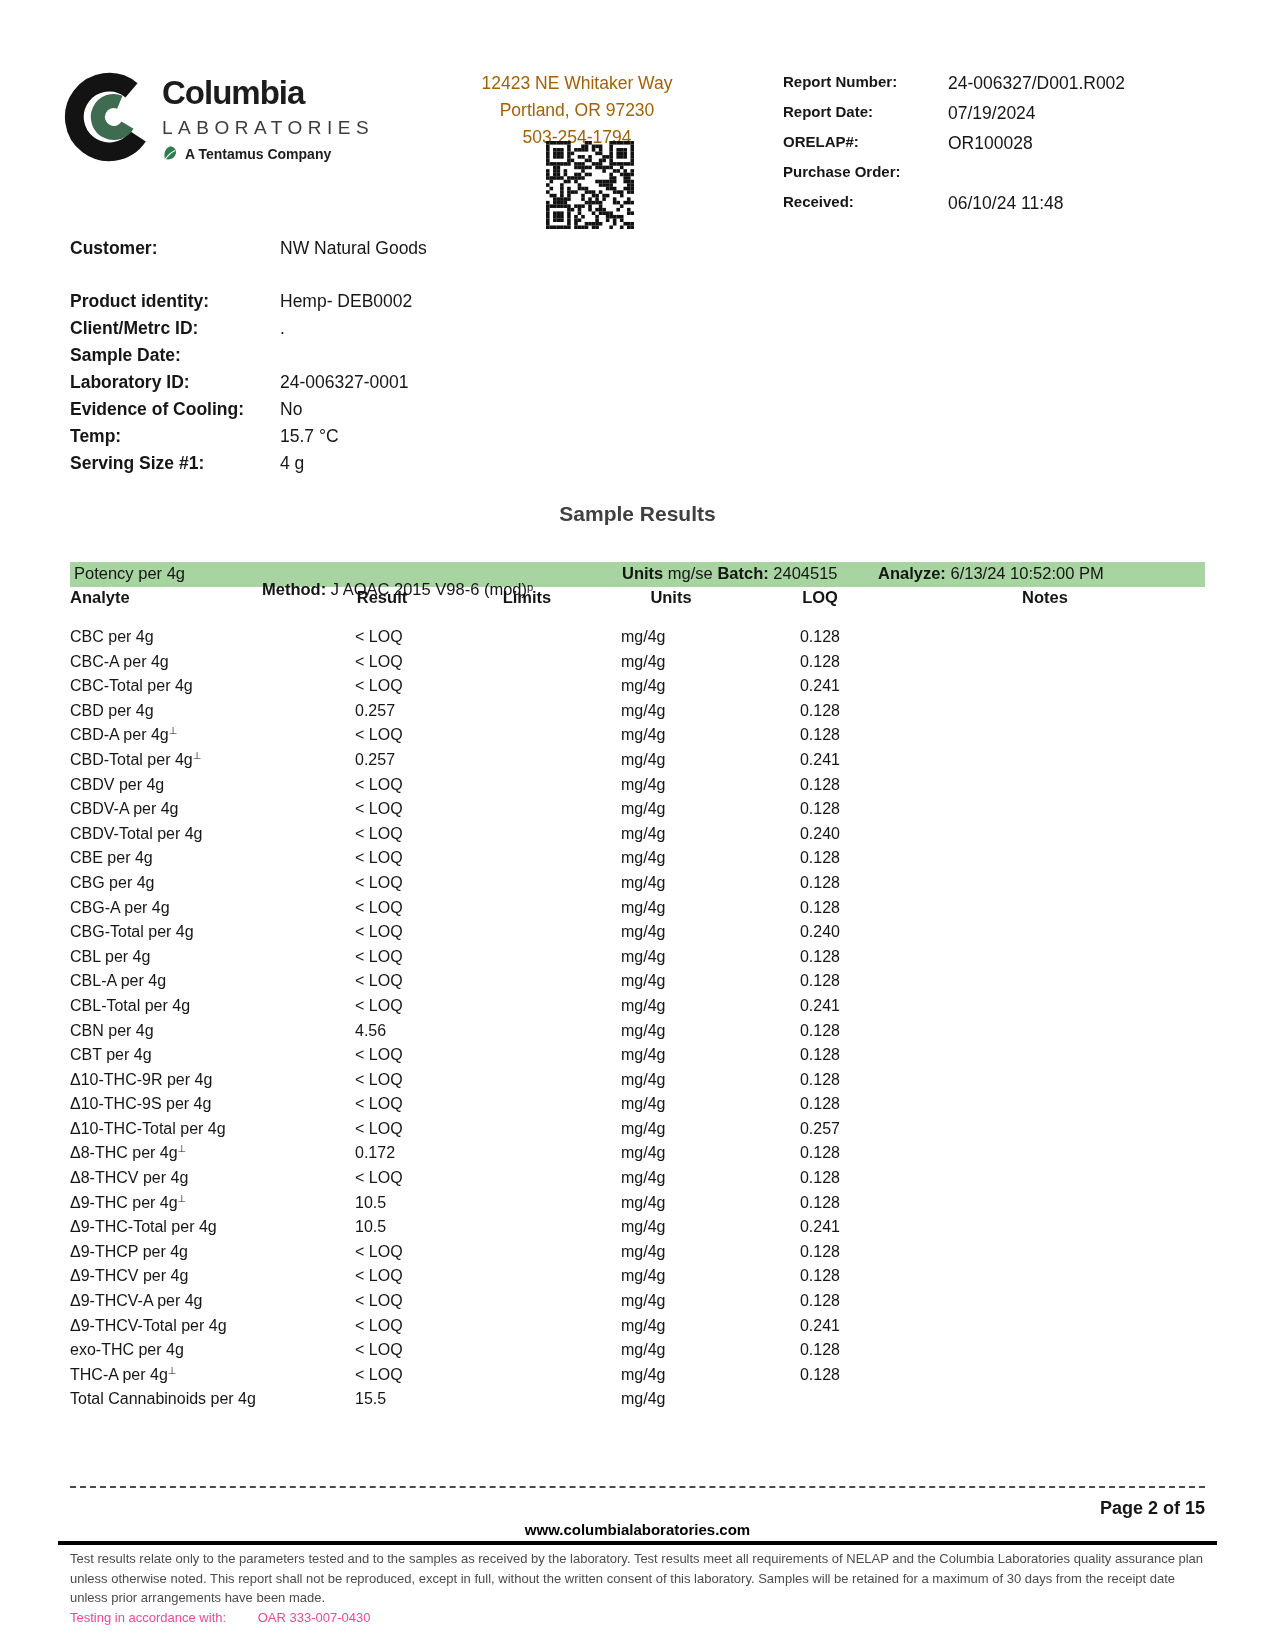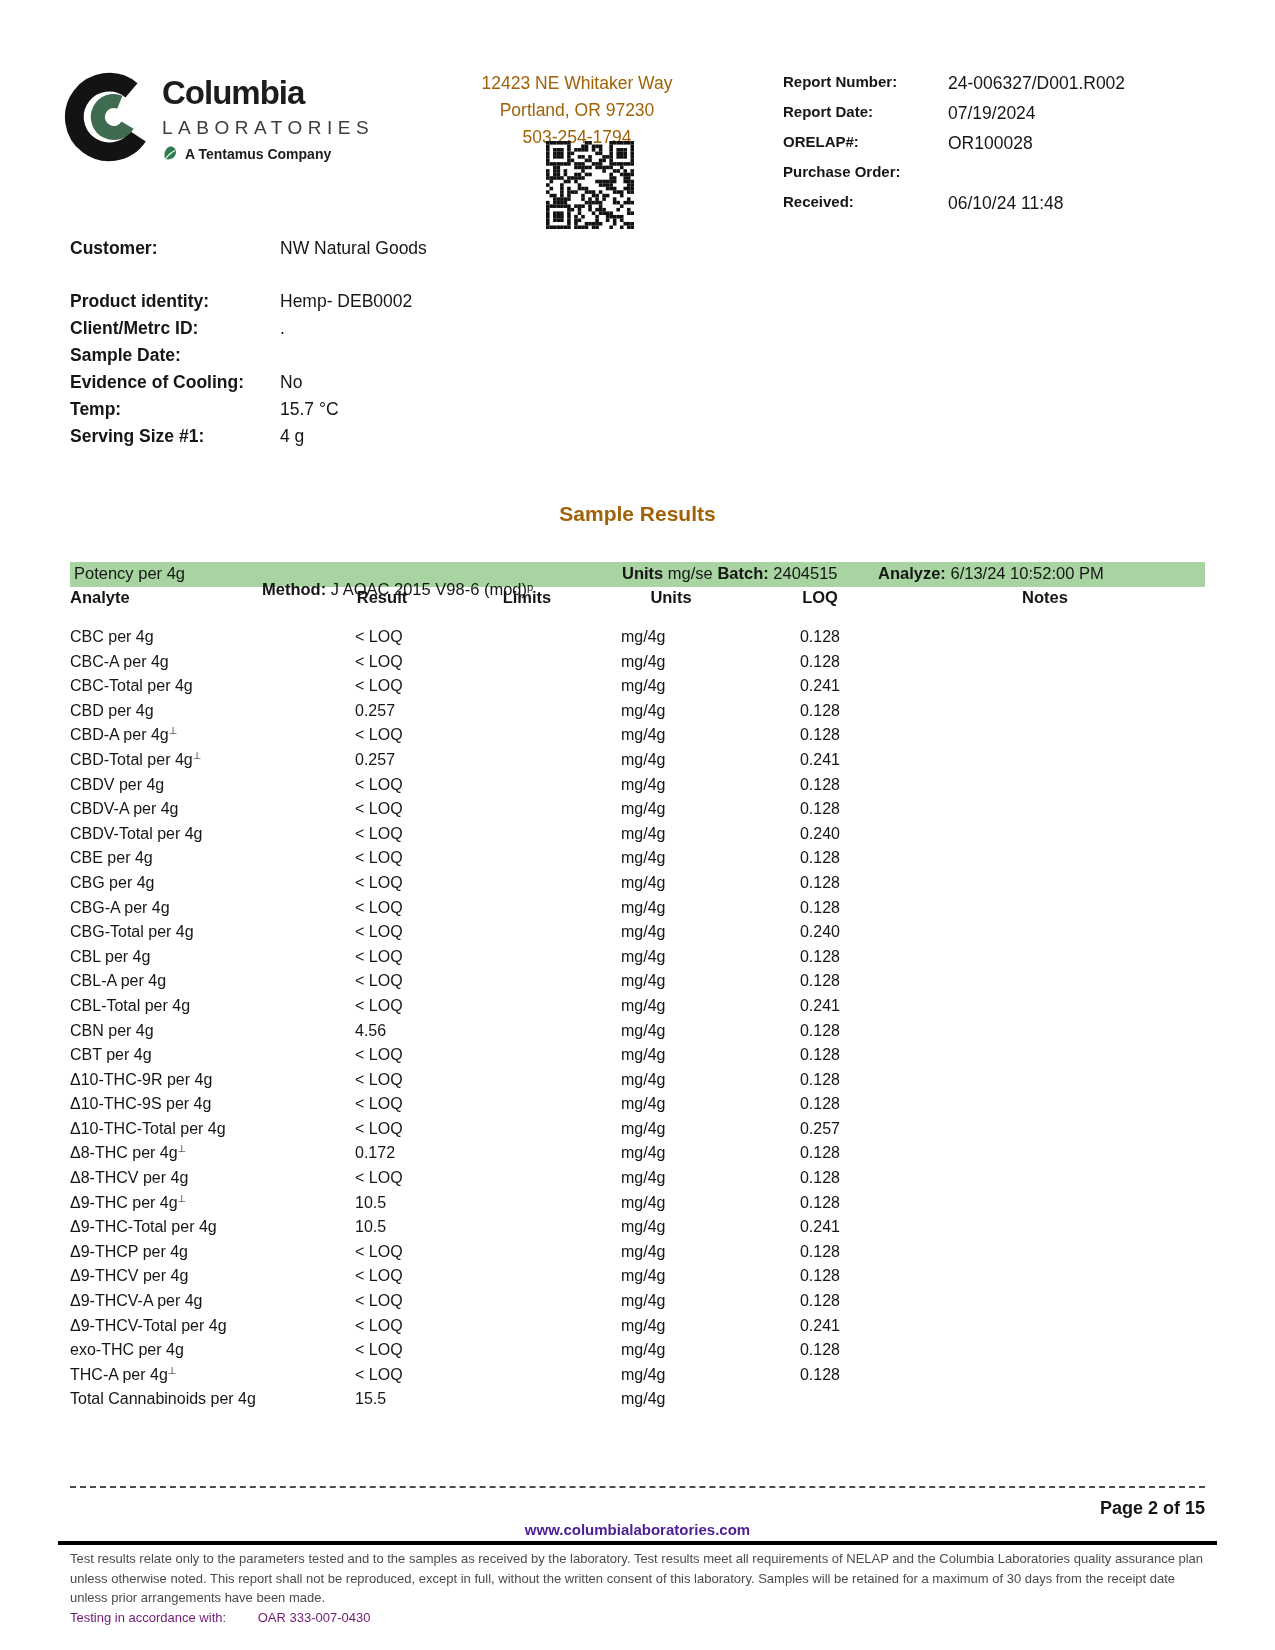--- a/index.html
+++ b/index.html
@@ -30,21 +30,21 @@
   .customer-row .kv-label{width:210px;font-weight:bold;font-size:17.5px;}
   .customer-row .kv-value{font-size:17.5px;}
 
   .sample-info{position:absolute;left:70px;top:291px;}
   .sample-info .kv-row{display:flex;height:27px;}
   .sample-info .kv-label{width:210px;font-weight:bold;font-size:17.5px;}
   .sample-info .kv-value{font-size:17.5px;}
 
   
   .section-title{position:absolute;left:0;top:502px;width:1275px;text-align:center;
-                 font-size:21px;font-weight:bold;color:#a16207;}
+                 font-size:21px;font-weight:bold;color:#404040;}
 
   .green-bar{position:absolute;left:70px;top:562px;width:1135px;height:25px;
              background:#a7d4a0;font-size:16.5px;}
   .green-bar .bar-item{position:absolute;top:2px;white-space:nowrap;}
   .green-bar b{font-weight:bold;}
   .bi-1{left:4px;}
   .bi-2{left:192px;margin-top:16px;}
   .bi-3{left:552px;}
   .bi-4{left:808px;}
 
@@ -65,25 +65,25 @@
   .c-limits{left:477px;width:100px;text-align:center;}
   .c-units{left:621px;width:100px;text-align:left;}
   .c-loq{left:770px;width:100px;text-align:center;}
   .c-notes{left:980px;width:130px;text-align:center;}
   sup{font-size:62%;line-height:0;}
 
   
   .dash-line{position:absolute;left:70px;top:1486px;width:1135px;border-top:2px dashed #4a4a4a;}
   .page-num{position:absolute;right:70px;top:1498px;font-size:18px;font-weight:bold;}
   .website{position:absolute;left:0;top:1521px;width:1275px;text-align:center;
-           font-size:15px;font-weight:bold;color:#4c1d95;}
+           font-size:15px;font-weight:bold;color:#000000;}
   .black-rule{position:absolute;left:58px;top:1541px;width:1159px;height:4px;background:#000;}
   .disclaimer{position:absolute;left:70px;top:1549px;width:1140px;font-size:13px;
               line-height:19.5px;color:#4b4b4b;}
-  .testing-row{position:absolute;left:70px;top:1610px;font-size:13px;color:#701a75;}
+  .testing-row{position:absolute;left:70px;top:1610px;font-size:13px;color:#ec4899;}
   .testing-row .t-val{margin-left:28px;}
 </style>
 </head>
 <body>
 
 <div class="page">
 
   <div class="logo-wrap">
     <svg class="logo-mark" viewBox="0 0 100 100">
       <circle cx="48" cy="50" r="37" fill="none" stroke="#131313" stroke-width="20" stroke-dasharray="178 55" stroke-dashoffset="-27" transform="rotate(-8 48 50)"></circle>
@@ -467,20 +467,24 @@
       </div>
       <div class="kv-row">
         <span class="kv-label">Client/Metrc ID:</span>
         <span class="kv-value">.</span>
       </div>
       <div class="kv-row">
         <span class="kv-label">Sample Date:</span>
         <span class="kv-value"></span>
       </div>
       <div class="kv-row">
+        <span class="kv-label">Laboratory ID:</span>
+        <span class="kv-value">24-006327-0001</span>
+      </div>
+      <div class="kv-row">
         <span class="kv-label">Evidence of Cooling:</span>
         <span class="kv-value">No</span>
       </div>
       <div class="kv-row">
         <span class="kv-label">Temp:</span>
         <span class="kv-value">15.7 °C</span>
       </div>
       <div class="kv-row">
         <span class="kv-label">Serving Size #1:</span>
         <span class="kv-value">4 g</span>

